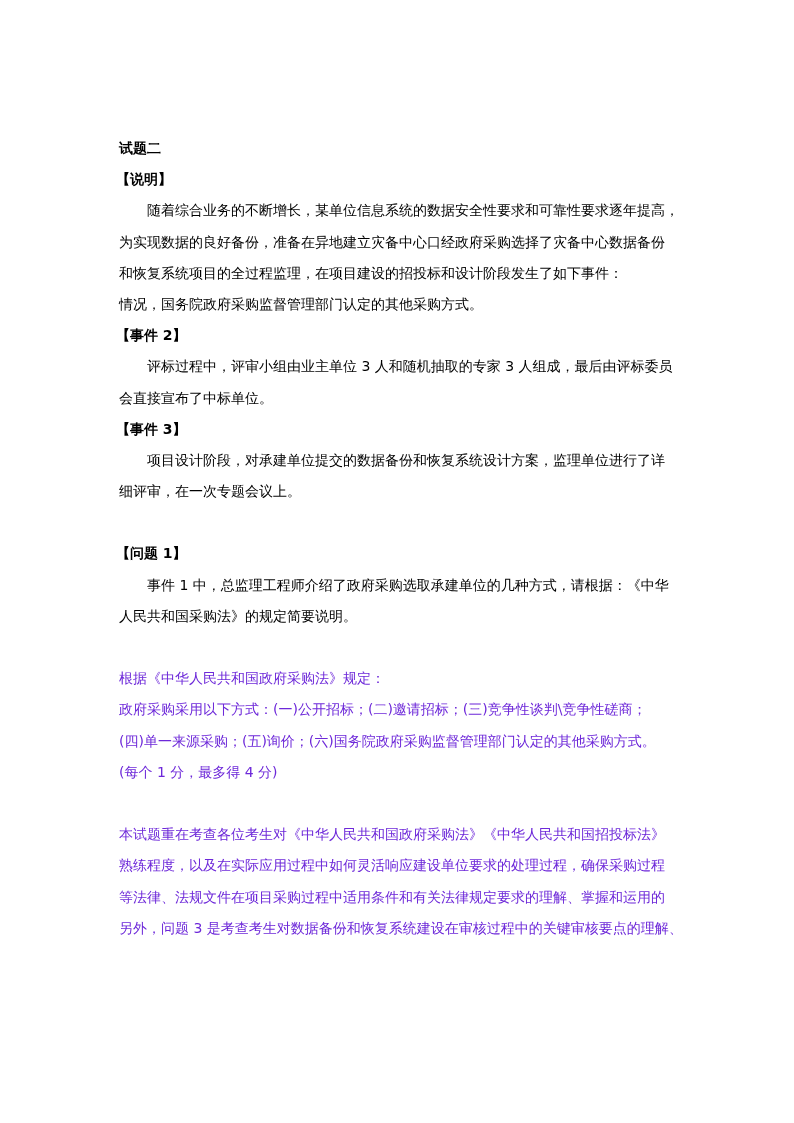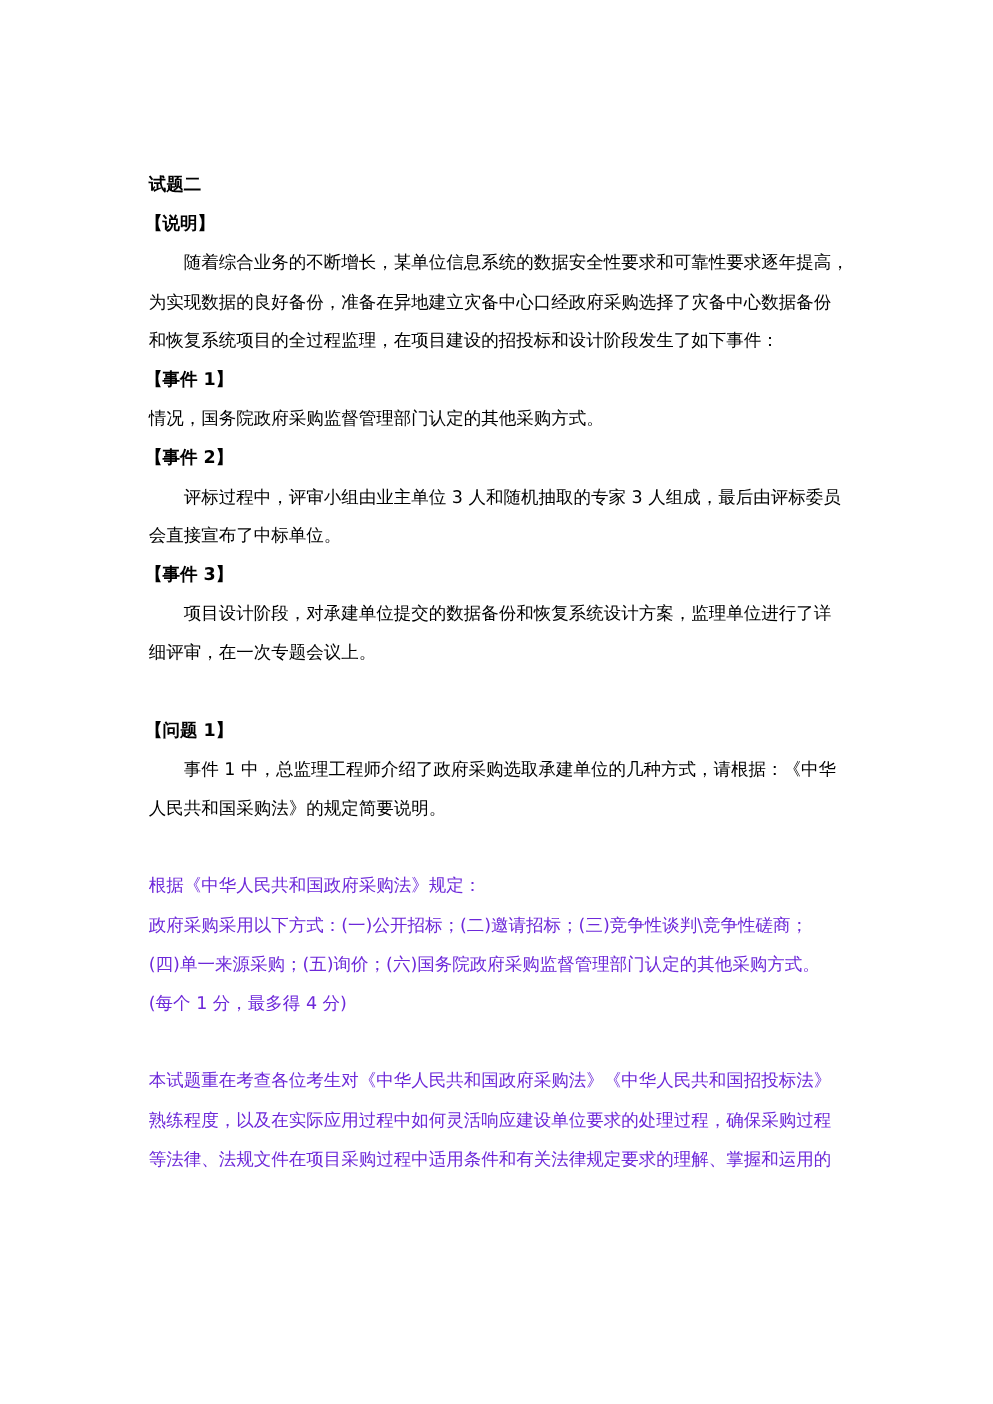--- a/index.html
+++ b/index.html
@@ -17,21 +17,20 @@
 <body>
 
 <div class="page">
   <div class="line bold">试题二</div>
 
   <div class="line bold head">【说明】</div>
   <div class="line indent">随着综合业务的不断增长，某单位信息系统的数据安全性要求和可靠性要求逐年提高，</div>
   <div class="line">为实现数据的良好备份，准备在异地建立灾备中心口经政府采购选择了灾备中心数据备份</div>
   <div class="line">和恢复系统项目的全过程监理，在项目建设的招投标和设计阶段发生了如下事件：</div>
 
-  <div class="line bold head">【事件 1】</div>
   <div class="line">情况，国务院政府采购监督管理部门认定的其他采购方式。</div>
 
   <div class="line bold head">【事件 2】</div>
   <div class="line indent">评标过程中，评审小组由业主单位 3 人和随机抽取的专家 3 人组成，最后由评标委员</div>
   <div class="line">会直接宣布了中标单位。</div>
 
   <div class="line bold head">【事件 3】</div>
   <div class="line indent">项目设计阶段，对承建单位提交的数据备份和恢复系统设计方案，监理单位进行了详</div>
   <div class="line">细评审，在一次专题会议上。</div>
 
@@ -46,13 +45,14 @@
   <div class="line red">根据《中华人民共和国政府采购法》规定：</div>
   <div class="line red">政府采购采用以下方式：(一)公开招标；(二)邀请招标；(三)竞争性谈判\竞争性磋商；</div>
   <div class="line red">(四)单一来源采购；(五)询价；(六)国务院政府采购监督管理部门认定的其他采购方式。</div>
   <div class="line red">(每个 1 分，最多得 4 分)</div>
 
   <div class="gap"></div>
 
   <div class="line red">本试题重在考查各位考生对《中华人民共和国政府采购法》《中华人民共和国招投标法》</div>
   <div class="line red">熟练程度，以及在实际应用过程中如何灵活响应建设单位要求的处理过程，确保采购过程</div>
   <div class="line red">等法律、法规文件在项目采购过程中适用条件和有关法律规定要求的理解、掌握和运用的</div>
+  <div class="line red">另外，问题 3 是考查考生对数据备份和恢复系统建设在审核过程中的关键审核要点的理解、</div>
 </div>
 
 </body></html>

